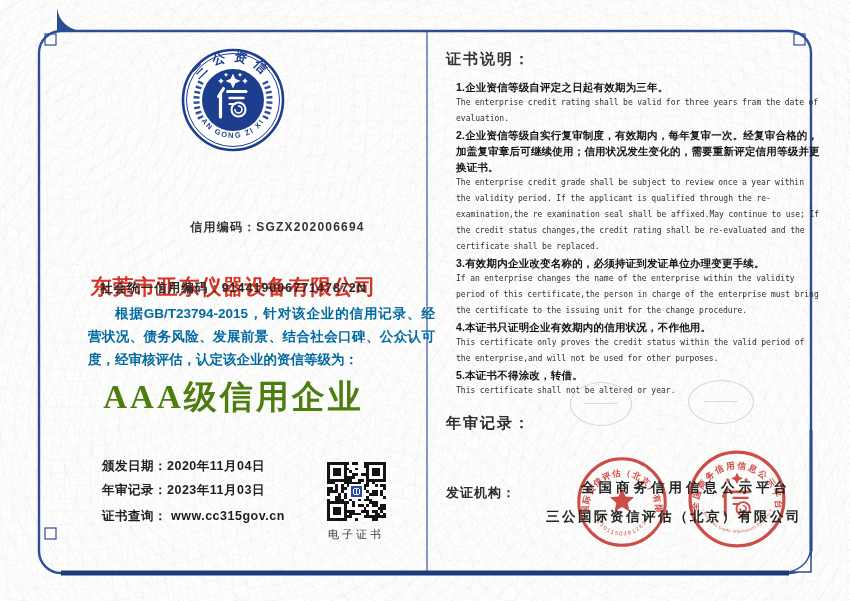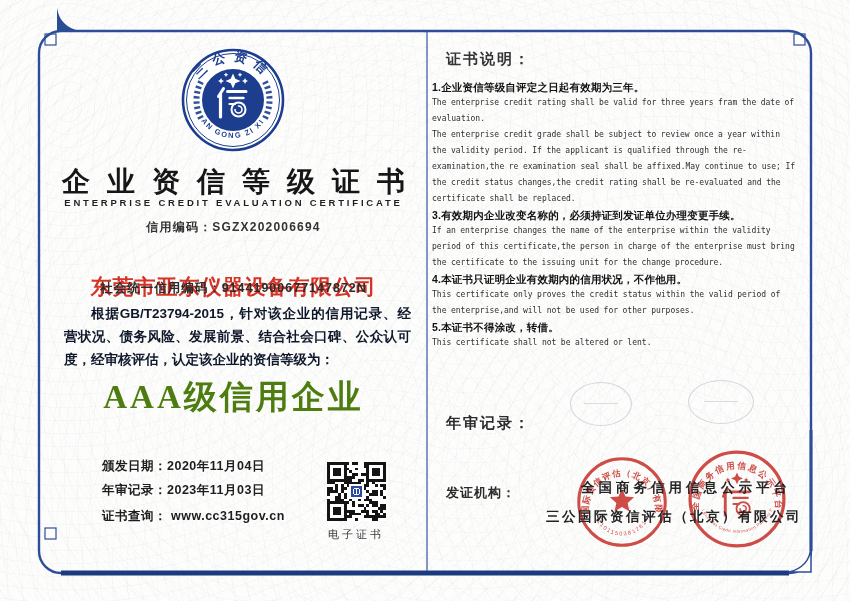--- a/index.html
+++ b/index.html
@@ -11,33 +11,33 @@
     repeating-radial-gradient(circle at 30% 70%, rgba(150,160,175,.09) 0 1px, transparent 1px 15px),
     repeating-radial-gradient(circle at 55% 35%, rgba(150,160,175,.08) 0 1px, transparent 1px 14px),
     repeating-radial-gradient(circle at 78% 80%, rgba(150,160,175,.10) 0 1px, transparent 1px 13px),
     repeating-radial-gradient(circle at 92% 25%, rgba(150,160,175,.09) 0 1px, transparent 1px 16px),
     repeating-radial-gradient(circle at 45% 95%, rgba(150,160,175,.08) 0 1px, transparent 1px 15px);}
   .abs{position:absolute;}
   .lp-center{left:40px;width:387px;text-align:center;}
   .title{top:163px;font-family:"Liberation Serif","DejaVu Serif",serif;font-weight:bold;
          font-size:28px;color:#161616;letter-spacing:17px;text-indent:17px;}
   .subtitle{top:197px;font-size:9.5px;font-weight:bold;color:#1f1f1f;letter-spacing:2.8px;}
-  .credit-code{top:219px;font-size:12px;font-weight:600;color:#333;letter-spacing:1.2px;}
+  .credit-code{top:219px;font-size:12px;font-weight:600;color:#333;letter-spacing:1.2px;padding-left:44px;}
   .company{top:241px;font-size:21px;font-weight:bold;color:#d63327;letter-spacing:1px;margin-top:32px;}
   .social-code{top:280px;font-size:12.5px;font-weight:bold;color:#2a2a2a;letter-spacing:1px;}
-  .body-par{left:64px;width:347px;top:302px;font-size:13.5px;font-weight:600;line-height:23px;
-            color:#0f172a;text-align:justify;text-indent:2em;}
+  .body-par{left:88px;width:347px;top:302px;font-size:13.5px;font-weight:600;line-height:23px;
+            color:#0369a1;text-align:justify;text-indent:2em;}
   .rating{top:375px;font-family:"Liberation Serif","DejaVu Serif",serif;font-weight:bold;
           font-size:33px;color:#4d7c0f;letter-spacing:3px;}
   .meta{left:102px;font-size:12.5px;font-weight:bold;color:#1d1d1d;letter-spacing:.5px;}
   .meta .val{font-weight:bold;color:#1d1d1d;text-align:right;}
   .qr-caption{left:325px;top:527px;width:62px;text-align:center;font-size:11px;color:#3a3a3a;letter-spacing:3px;}
   
   .rp-heading{left:446px;top:50px;font-size:15px;font-weight:600;color:#333;letter-spacing:2px;font-family:Liberation Mono, monospace;}
-  .instructions{left:432px;top:79px;width:365px;color:#222;}
+  .instructions{left:456px;top:79px;width:365px;color:#222;}
   .inst-zh{font-size:10.5px;font-weight:bold;color:#111;line-height:16px;letter-spacing:.2px;}
   .inst-en{font-family:"DejaVu Sans Mono","Liberation Mono",monospace;font-size:8px;
            color:#2e2e2e;line-height:16px;word-spacing:-.3px;}
   .annual-label{left:446px;top:394px;font-size:15px;font-weight:600;color:#2b2b2b;letter-spacing:2px;margin-top:20px;}
   .stamp-ellipse{border:1px solid #d3d6db;border-radius:50%;}
   .stamp-ellipse i{display:block;height:1px;background:#d9dce0;margin:20px auto 0;width:34px;}
   .issuer-label{left:446px;top:484px;font-size:13px;font-weight:600;color:#2b2b2b;letter-spacing:1px;}
   .issuer-line{font-size:13.5px;font-weight:bold;color:#242424;z-index:3;}
   .il1{left:581px;top:479px;letter-spacing:4px;}
   .il2{left:546px;top:508px;letter-spacing:2.5px;}
@@ -95,22 +95,20 @@
       <path d="M42.5,40.5 L37.5,48.5" stroke-width="3"></path>
       <path d="M39.5,46 L39.5,69" stroke-width="3.2"></path>
       <path d="M46.5,43.5 L65,43.5" stroke-width="3"></path>
       <path d="M48.5,50 L62.5,50" stroke-width="2.4"></path>
       <path d="M48.5,56 L54,56" stroke-width="2.2"></path>
       <circle cx="57.5" cy="61.5" r="7" stroke-width="2"></circle>
       <path d="M57.5,58 A3.5,3.5 0 1 1 54,61.5" stroke-width="1.6"></path>
     </g>
   </svg>
 
-  <div class="abs lp-center title">企业资信等级证书</div>
-  <div class="abs lp-center subtitle">ENTERPRISE CREDIT EVALUATION CERTIFICATE</div>
   <div class="abs lp-center credit-code">信用编码：SGZX202006694</div>
   <div class="abs lp-center company">东莞市亚东仪器设备有限公司</div>
   <div class="abs lp-center social-code">社会统一信用编码：91441900677147872N</div>
   <div class="abs body-par">根据GB/T23794-2015，针对该企业的信用记录、经营状况、债务风险、发展前景、结合社会口碑、公众认可度，经审核评估，认定该企业的资信等级为：</div>
   <div class="abs lp-center rating">AAA级信用企业</div>
 
   <div class="abs meta" style="top:458px;">
     <span>颁发日期：</span><span class="val">2020年11月04日</span>
   </div>
   <div class="abs meta" style="top:482px;">
@@ -265,33 +263,34 @@
   <div class="abs qr-caption">电子证书</div>
 
   <div class="abs rp-heading">证书说明：</div>
 
   <div class="abs instructions">
     <div>
       <div class="inst-zh">1.企业资信等级自评定之日起有效期为三年。</div>
       <div class="inst-en">The enterprise credit rating shall be valid for three years fram the date of evaluation.</div>
     </div>
     <div>
+      <div class="inst-zh">2.企业资信等级自实行复审制度，有效期内，每年复审一次。经复审合格的，加盖复审章后可继续使用；信用状况发生变化的，需要重新评定信用等级并更换证书。</div>
       <div class="inst-en">The enterprise credit grade shall be subject to review once a year within the validity period. If the applicant is qualified through the re-examination,the re examination seal shall be affixed.May continue to use; If the credit status changes,the credit rating shall be re-evaluated and the certificate shall be replaced.</div>
     </div>
     <div>
       <div class="inst-zh">3.有效期内企业改变名称的，必须持证到发证单位办理变更手续。</div>
       <div class="inst-en">If an enterprise changes the name of the enterprise within the validity period of this certificate,the person in charge of the enterprise must bring the certificate to the issuing unit for the change procedure.</div>
     </div>
     <div>
       <div class="inst-zh">4.本证书只证明企业有效期内的信用状况，不作他用。</div>
       <div class="inst-en">This certificate only proves the credit status within the valid period of the enterprise,and will not be used for other purposes.</div>
     </div>
     <div>
       <div class="inst-zh">5.本证书不得涂改，转借。</div>
-      <div class="inst-en">This certificate shall not be altered or lent.</div>
+      <div class="inst-en">This certificate shall not be altered or year.</div>
     </div>
   </div>
 
   <div class="abs annual-label">年审记录：</div>
   <div class="abs stamp-ellipse" style="left:570px;top:382px;width:60px;height:42px;">
       <i></i>
     </div>
   <div class="abs stamp-ellipse" style="left:688px;top:380px;width:64px;height:42px;">
       <i></i>
     </div>

